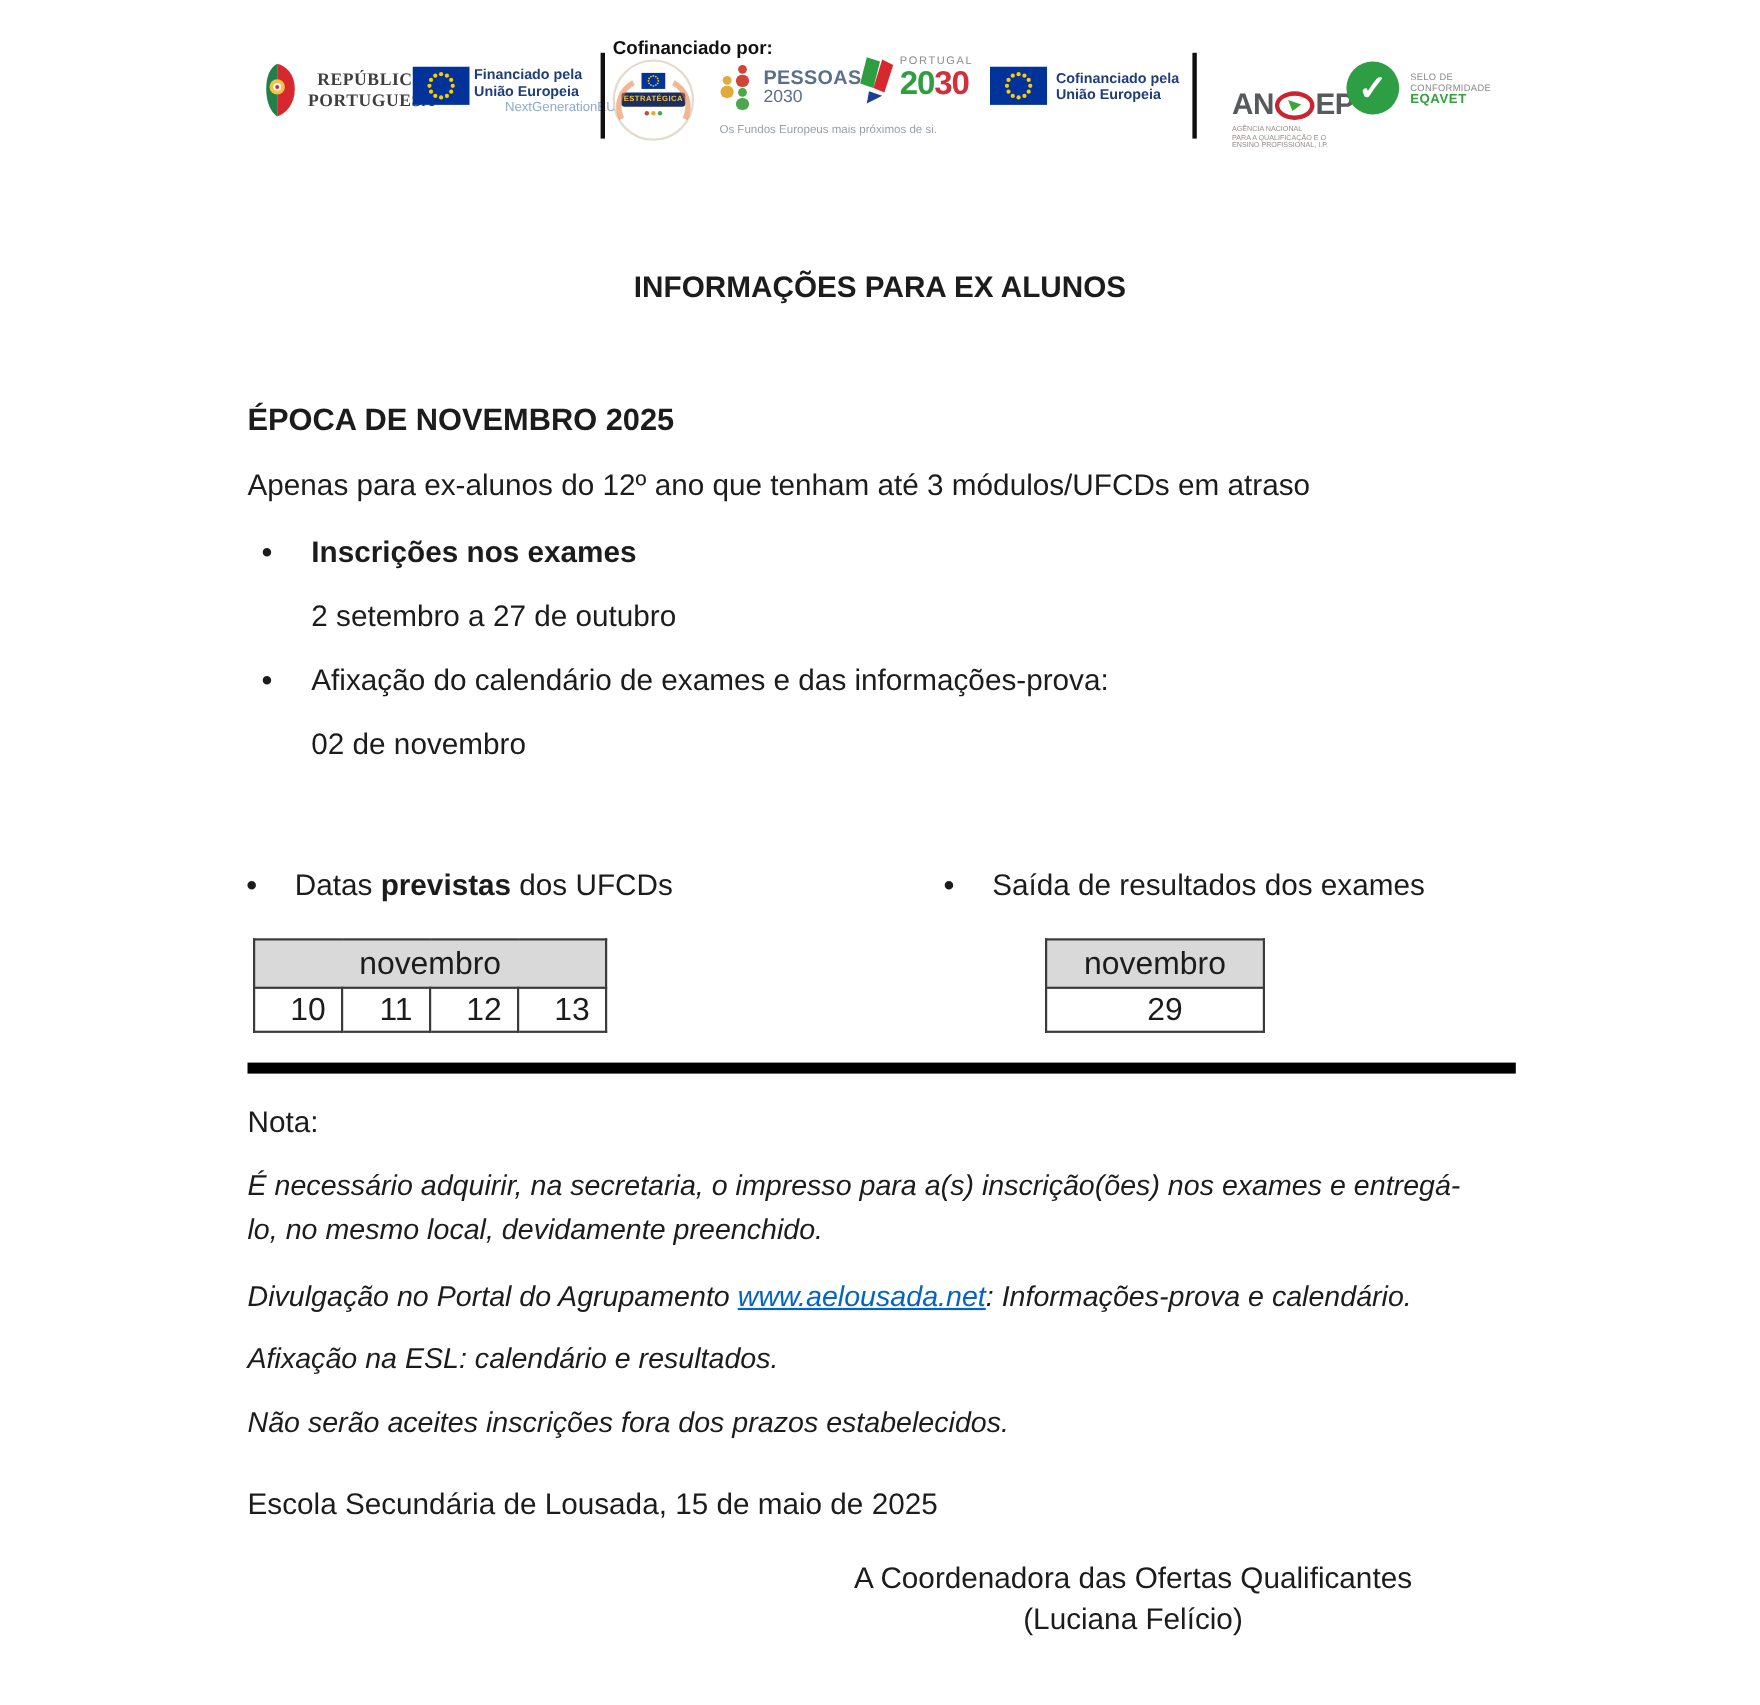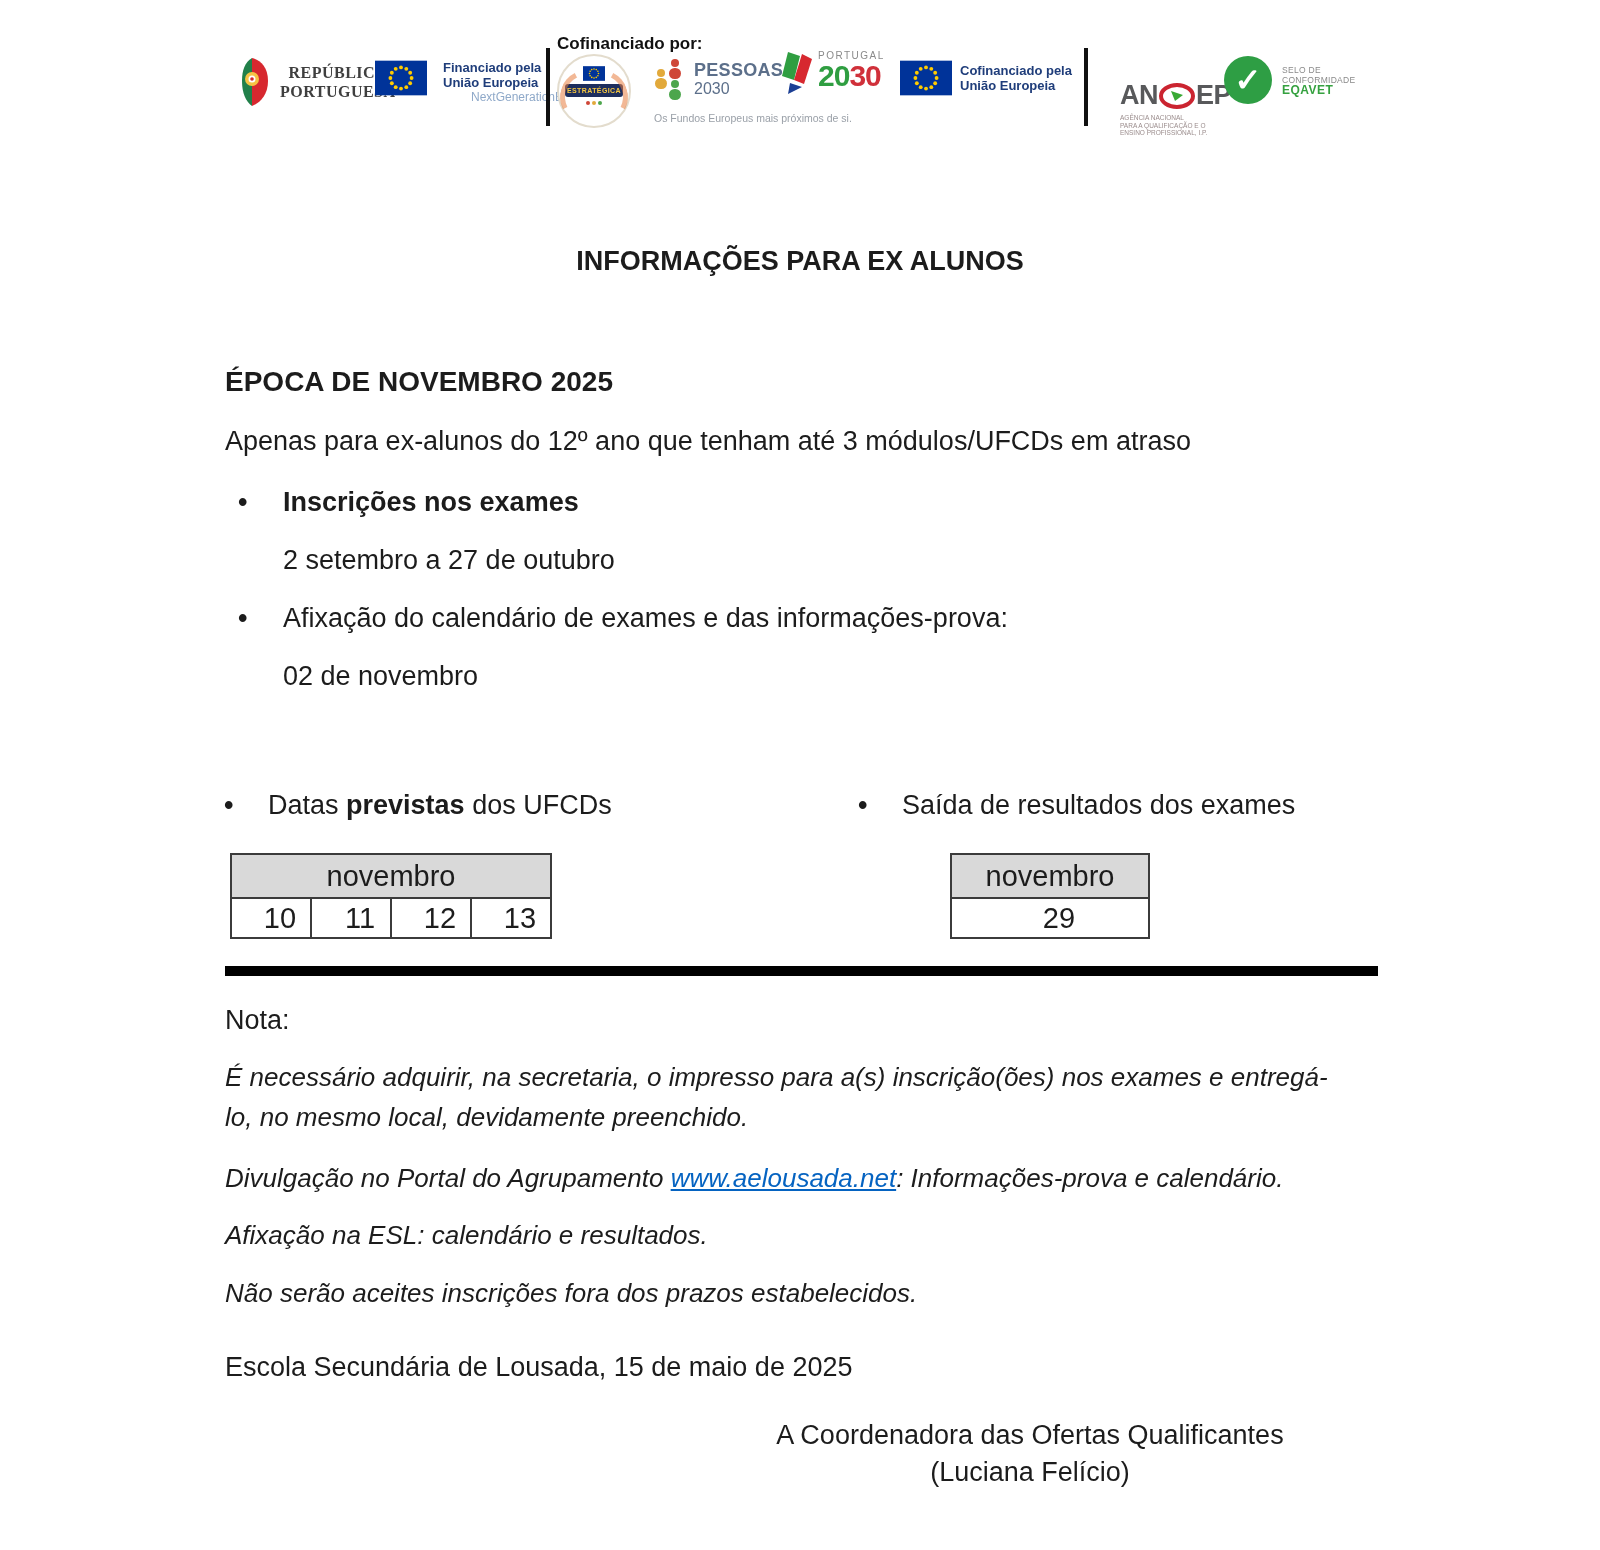--- a/index.html
+++ b/index.html
@@ -77,21 +77,21 @@
         <circle cx="12" cy="22" r="1.8" fill="#d7282f"></circle>
       </svg>
       <div class="logo-text-pt">
         <div>REPÚBLICA</div>
         <div>PORTUGUESA</div>
       </div>
     </div>
   </div>
 
   <div class="abs" style="left:375px;top:60px;">
-    <div style="display:flex;align-items:flex-start;gap:16px;">
+    <div style="display:flex;align-items:flex-start;gap:4px;">
       <svg class="eu-stars" width="52" height="36" viewBox="0 0 54 36">
         <rect width="54" height="36" fill="#003399"></rect>
       <circle cx="27" cy="7" r="2" fill="#ffcc00"></circle>
           <circle cx="32.5" cy="8.473720558371173" r="2" fill="#ffcc00"></circle>
           <circle cx="36.52627944162882" cy="12.5" r="2" fill="#ffcc00"></circle>
           <circle cx="38" cy="18" r="2" fill="#ffcc00"></circle>
           <circle cx="36.52627944162883" cy="23.499999999999996" r="2" fill="#ffcc00"></circle>
           <circle cx="32.5" cy="27.526279441628827" r="2" fill="#ffcc00"></circle>
           <circle cx="27" cy="29" r="2" fill="#ffcc00"></circle>
           <circle cx="21.500000000000004" cy="27.526279441628827" r="2" fill="#ffcc00"></circle>

